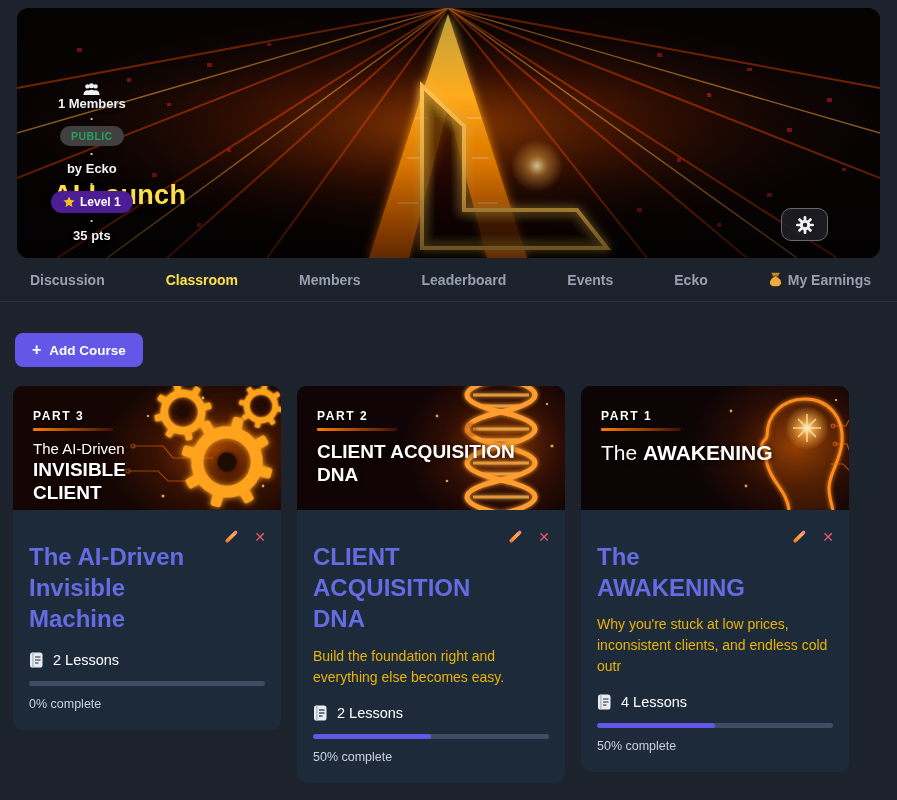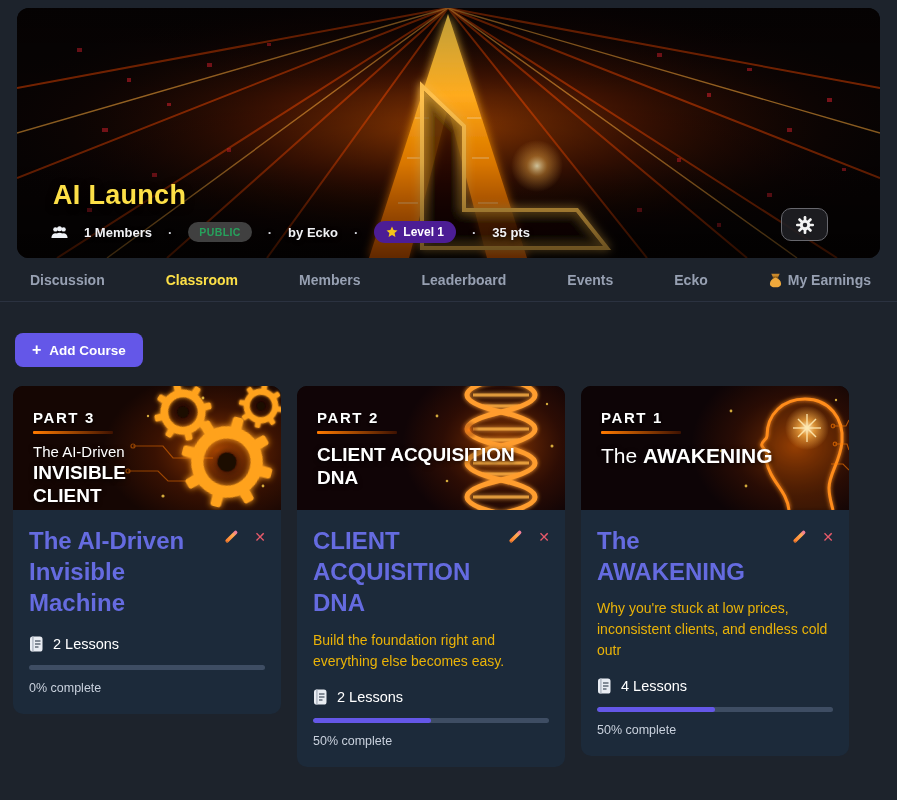--- a/index.html
+++ b/index.html
@@ -24,23 +24,24 @@
     position:absolute; inset:0;
     background:linear-gradient(to bottom, rgba(0,0,0,.28) 0%, rgba(0,0,0,0) 35%, rgba(0,0,0,.15) 62%, rgba(0,0,0,.62) 100%);
   }
   .banner-title {
     position:absolute; left:36px; bottom:47px;
     font-size:27px; font-weight:bold; color:#fde047; letter-spacing:.3px;
     text-shadow:0 2px 8px rgba(0,0,0,.8);
   }
   .banner-meta {
     position:absolute; left:34px; bottom:15px;
-    display:flex; align-items:center; gap:16px;
+    display:flex; align-items:center; gap:0;
     font-size:13px; font-weight:600; color:#f1f2f5;
     text-shadow:0 1px 4px rgba(0,0,0,.7);
+    flex-direction:column;
   }
   .meta-sep { color:#cfd2d8; font-weight:bold; }
   .badge-public {
     background:#404040; color:#27a15c;
     font-size:10.5px; font-weight:bold; letter-spacing:.4px;
     padding:4px 11px; border-radius:999px; text-shadow:none;
   }
   .badge-level {
     background:#4c1d95; color:#fff;
     display:inline-flex; align-items:center; gap:5px;
@@ -56,21 +57,21 @@
     cursor:pointer;
   }
 
   
   .tabs {
     display:flex; align-items:center; gap:61px;
     padding:0 0 0 30px; height:42px; margin-top:1px;
   }
   .tab { color:#97a0b2; font-size:14px; font-weight:bold; cursor:pointer; white-space:nowrap; }
   .tab.active { color:#fde047; }
-  .tab-earnings { display:inline-flex; align-items:center; gap:6px; }
+  .tab-earnings { display:inline-flex; align-items:flex-start; gap:6px; }
   .tabs-divider { height:1px; background:#2b3240; }
 
   
   .add-course-btn {
     margin:31px 0 0 15px;
     display:inline-flex; align-items:center; gap:8px;
     background:#6457e8; color:#fff;
     border:none; border-radius:8px;
     padding:9px 17px; font-size:13.5px; font-weight:bold;
     font-family:inherit; cursor:pointer;
@@ -80,33 +81,34 @@
   
   .course-grid {
     margin:19px 0 0 13px;
     display:grid; grid-template-columns:repeat(3,268px); gap:16px;
     align-items:start;
   }
   .card { background:#1c2a3a; border-radius:10px; overflow:hidden; cursor:pointer; }
   .thumb { position:relative; height:124px; background:#120502; }
   .thumb svg { position:absolute; inset:0; width:100%; height:100%; display:block; }
   .thumb-text { position:absolute; left:20px; top:23px; }
-  .part-label { font-size:15px; font-weight:bold; letter-spacing:1.6px; color:#fff; text-shadow:0 1px 3px #000; }
+  .part-label { font-size:12px; font-weight:bold; letter-spacing:1.6px; color:#fff; text-shadow:0 1px 3px #000; }
   .part-bar { width:80px; height:3px; margin-top:5px; background:linear-gradient(90deg,#ff7a00,rgba(70,20,0,.85)); border-radius:1px; }
   .thumb-title { margin-top:9px; color:#fff; text-shadow:0 1px 5px rgba(0,0,0,.85); line-height:1.22; }
   .thumb-title.t1 { font-size:15px; width:135px; }
   .thumb-title.t1 b { font-size:19px; }
   .thumb-title.t2 { font-size:19px; font-weight:bold; width:205px; }
   .thumb-title.t3 { font-size:21px; width:225px; }
   .thumb-title.t3 b { font-weight:bold; }
 
   .card-body { position:relative; padding:15px 16px 19px 16px; }
   .card-title {
     color:#656be0; font-size:24px; font-weight:bold; line-height:1.3;
     padding-right:64px;
+    margin-top:16px;
   }
   .card-actions { position:absolute; top:19px; right:15px; display:flex; gap:15px; align-items:center; }
   .icon-btn { background:none; border:none; padding:0; cursor:pointer; line-height:0; font-family:inherit; }
   .close-x { color:#e85a6a; font-size:14px; font-weight:bold; line-height:1; }
   .card-desc { margin-top:11px; color:#eab308; font-size:14px; line-height:1.5; }
   .lessons-row { margin-top:17px; display:flex; align-items:center; gap:9px; color:#fff; font-size:14.5px; }
   .progress-track { margin-top:13px; height:5px; border-radius:3px; background:#3e4d63; overflow:hidden; }
   .progress-fill { height:100%; border-radius:3px; background:#6457e8; }
   .complete-label { margin-top:11px; color:#c9d1dd; font-size:12.5px; }
 </style>

